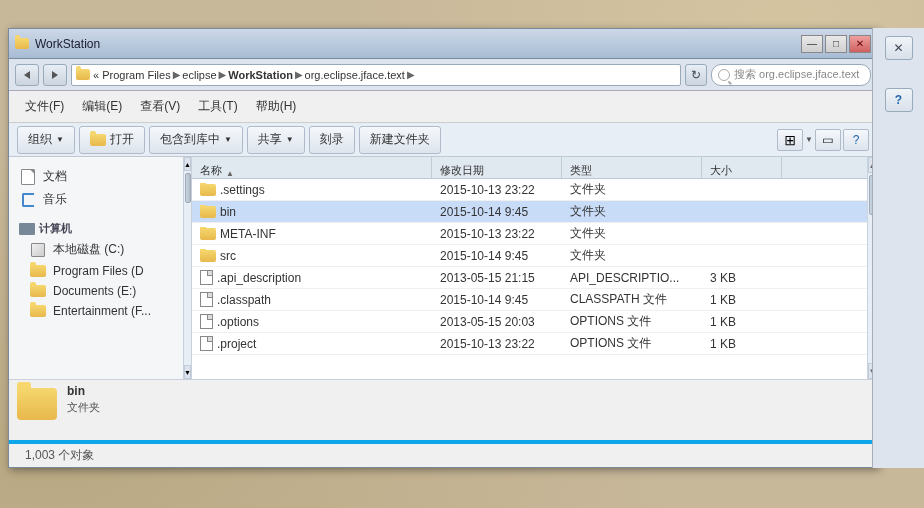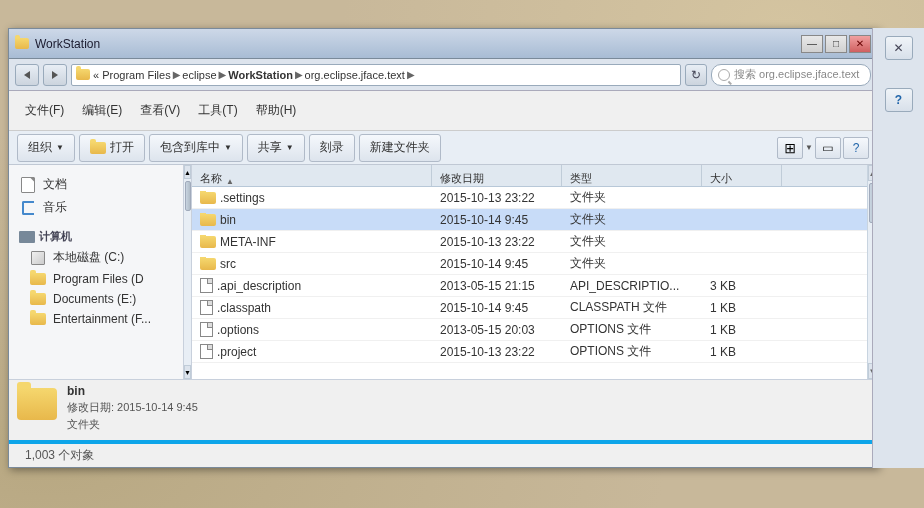--- a/index.html
+++ b/index.html
@@ -175,21 +175,21 @@
       bottom: -4px;
       right: -3px;
       width: 4px;
       height: 1.5px;
       background: #aaa;
       transform: rotate(45deg);
     }
 
     
     .menu-bar {
-      height: 40px;
+      height: 32px;
       background: #f0f0f0;
       display: flex;
       align-items: center;
       padding: 0 8px;
       gap: 2px;
       border-bottom: 1px solid #ccc;
       flex-shrink: 0;
     }
     .menu-item {
       padding: 2px 8px;
@@ -865,21 +865,20 @@
       <div class="scroll-arrow">▼</div>
     </div>
 
   </div>
 
   <div class="status-bar">
     <div class="status-preview">
       <div class="preview-folder-icon"></div>
       <div class="preview-info">
         <span class="preview-name">bin</span>
-        <span class="preview-meta">修改日期: 2015-10-14 9:45</span>
         <span class="preview-meta">文件夹</span>
       </div>
     </div>
     <div class="status-count">1,003 个对象</div>
   </div>
 
 </div>
 
 <div class="side-panel">
   <div class="side-panel-btn">✕</div>

